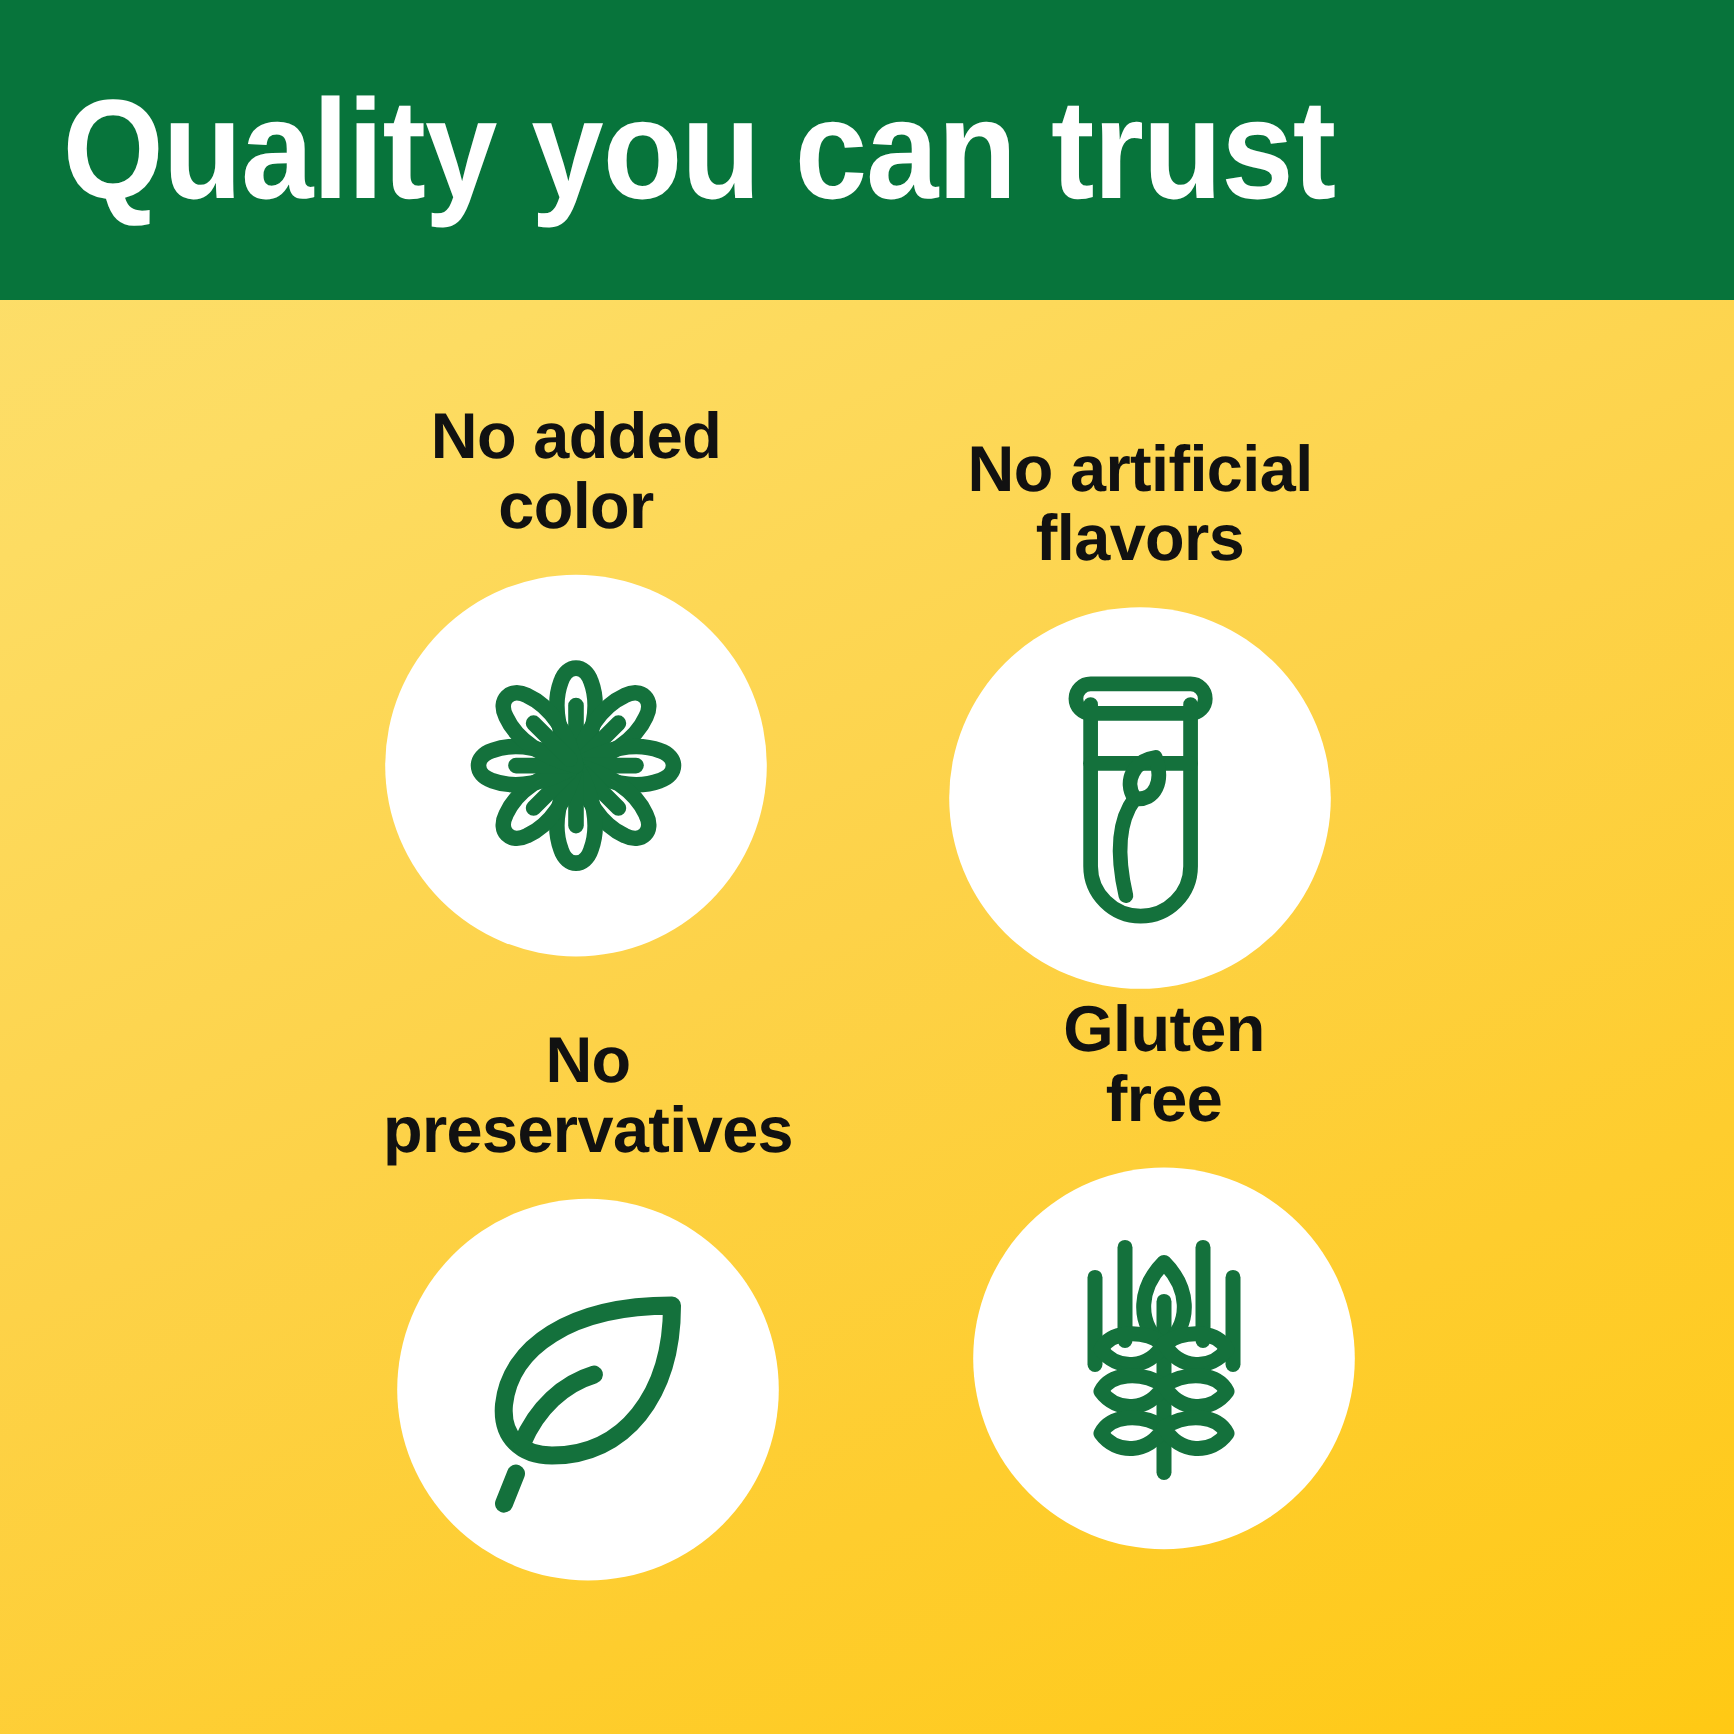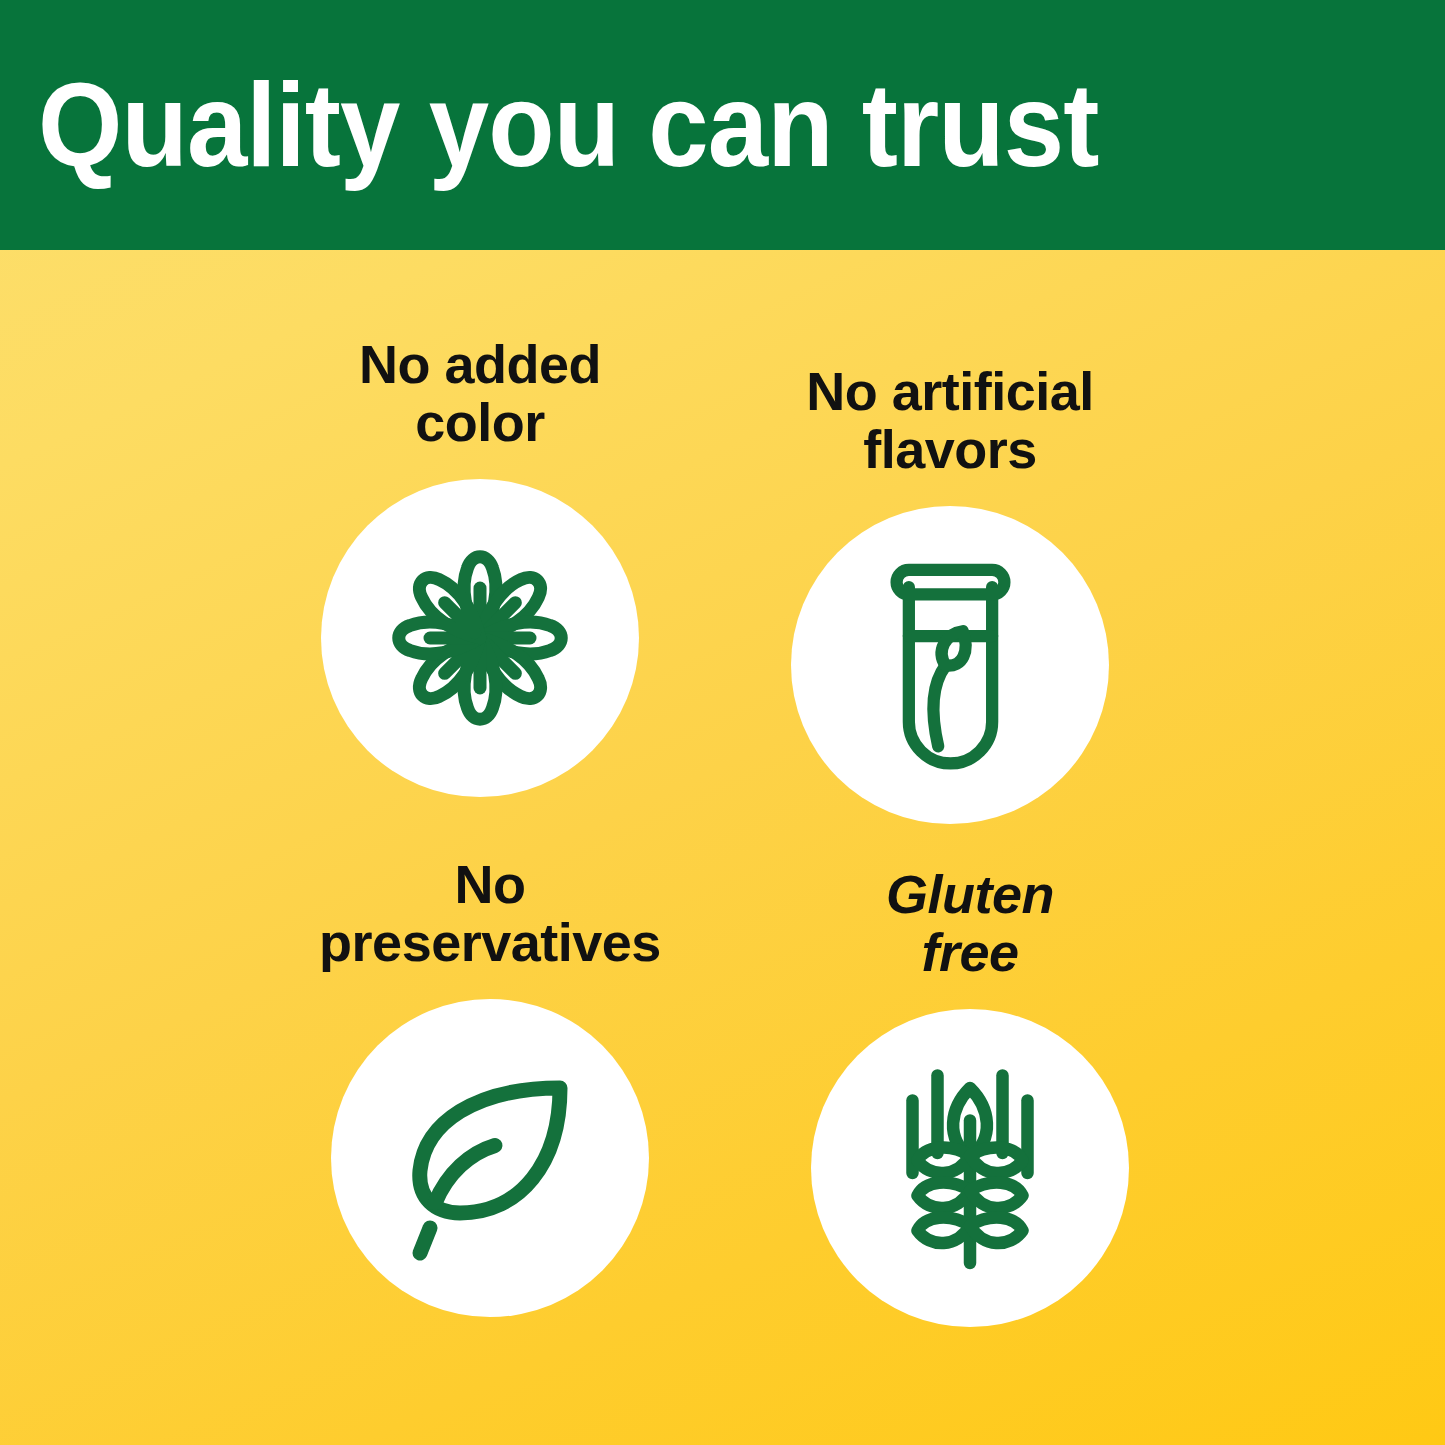--- a/index.html
+++ b/index.html
@@ -19,21 +19,21 @@
   }
 
   
   .banner {
     position:absolute;
     left:0; top:0;
     width:1445px; height:250px;
     background:#07743B;
     display:flex;
     align-items:center;
-    padding-left:38px;
+    padding-left:52px;
   }
   .banner-title {
     color:#FFFFFF;
     font-size:118px;
     font-weight:700;
     letter-spacing:-1px;
     line-height:1;
     transform:scaleX(0.92);
     transform-origin:left center;
     white-space:nowrap;
@@ -49,21 +49,21 @@
   .cell {
     position:absolute;
     width:560px;
     display:flex;
     flex-direction:column;
     align-items:center;
   }
   .cell-1 { left:200px; top:85px; }
   .cell-2 { left:670px; top:85px;margin-top:27px; }
   .cell-3 { left:210px; top:605px; }
-  .cell-4 { left:690px; top:615px;font-style:italic; }
+  .cell-4 { left:690px; top:579px; }
 
   .feature-label {
     color:#111111;
     font-size:54px;
     font-weight:700;
     line-height:1.08;
     text-align:center;
     letter-spacing:-0.5px;
     white-space:pre-line;
     margin-bottom:26px;

